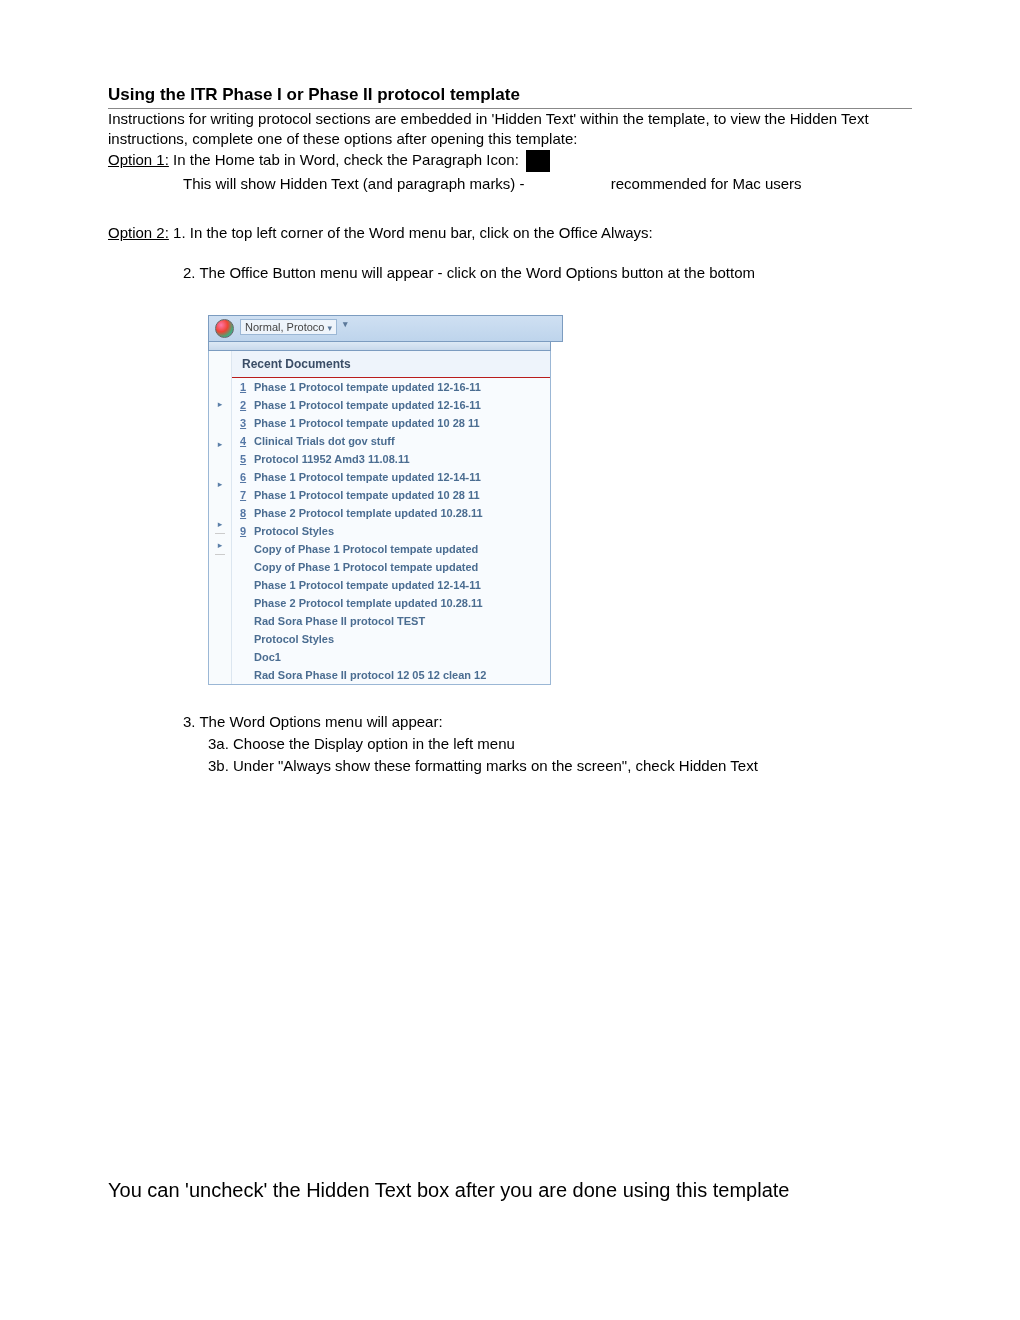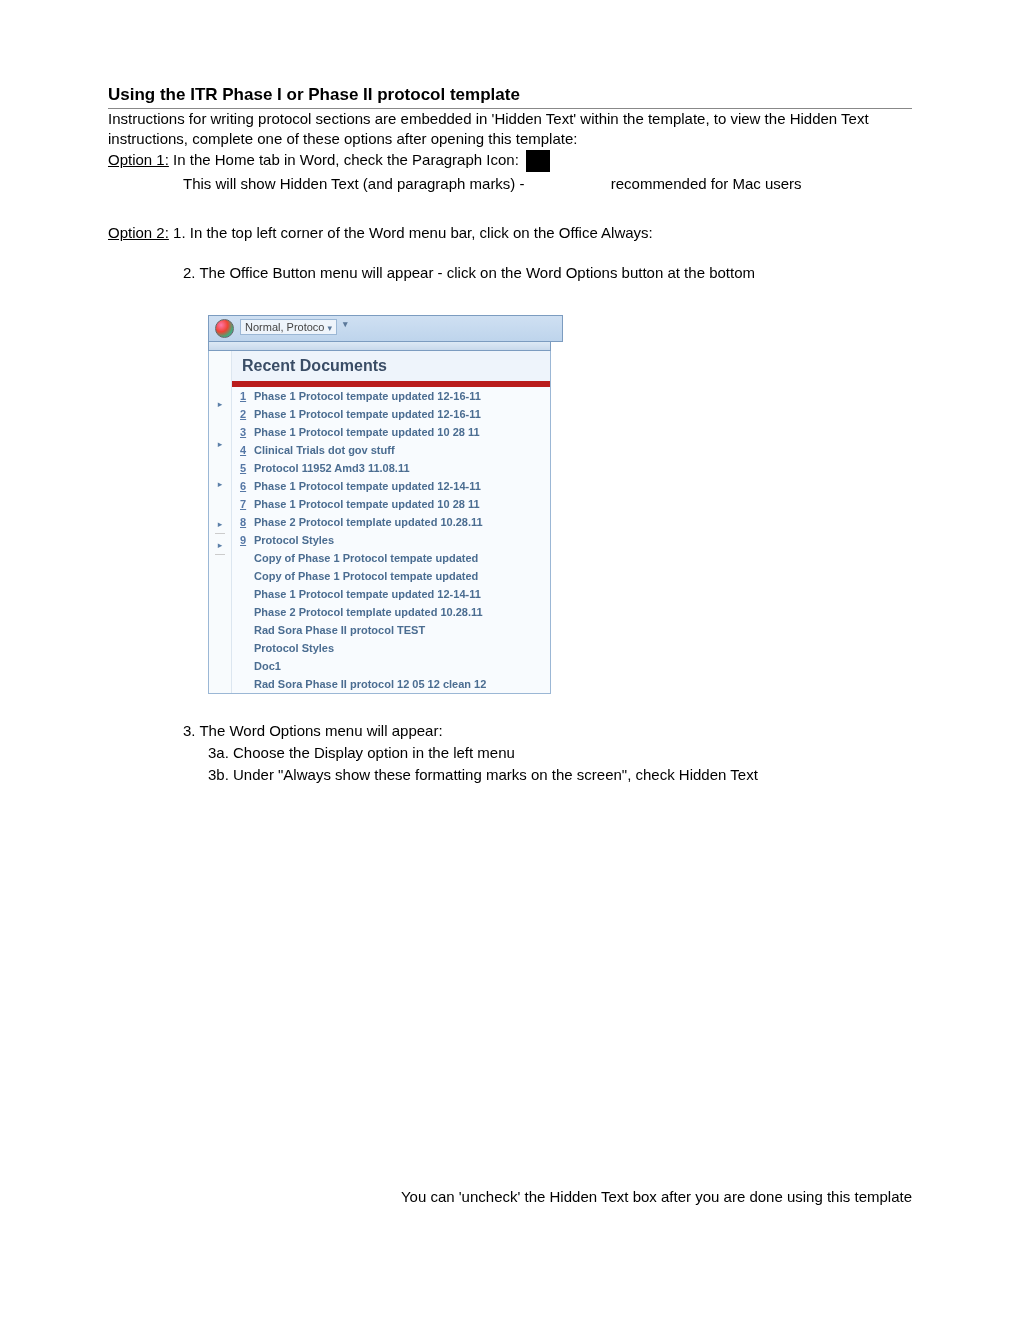--- a/index.html
+++ b/index.html
@@ -114,45 +114,45 @@
       color: #5b7fa8;
       font-size: 9px;
       text-align: center;
       margin: 30px 0 0 0;
     }
     .right-col {
       flex: 1;
       background: #f8fbfe;
     }
     .recent-header {
-      font-size: 16px;
+      font-size: 12px;
       font-weight: bold;
       color: #3a4d66;
       background: #eef4fb;
-      border-bottom: 6px solid #b91c1c;
+      border-bottom: 1px solid #b91c1c;
       padding: 6px 10px;
     }
     .recent-item {
       display: flex;
       font-size: 11px;
       color: #4b6d91;
       font-weight: bold;
       padding: 3px 8px;
     }
     .recent-item .num {
       width: 14px;
       text-decoration: underline;
       color: #5577a5;
     }
     .recent-item.no-num .num {
       visibility: hidden;
     }
     .footer-text {
-      font-size: 15px;
-      text-align: right;
+      font-size: 20px;
+      text-align: left;
     }
     .big-gap {
       height: 400px;
     }
     .hr-small {
       border: none;
       border-top: 1px solid #ccc;
       width: 10px;
       margin: 4px 0 4px 6px;
     }

